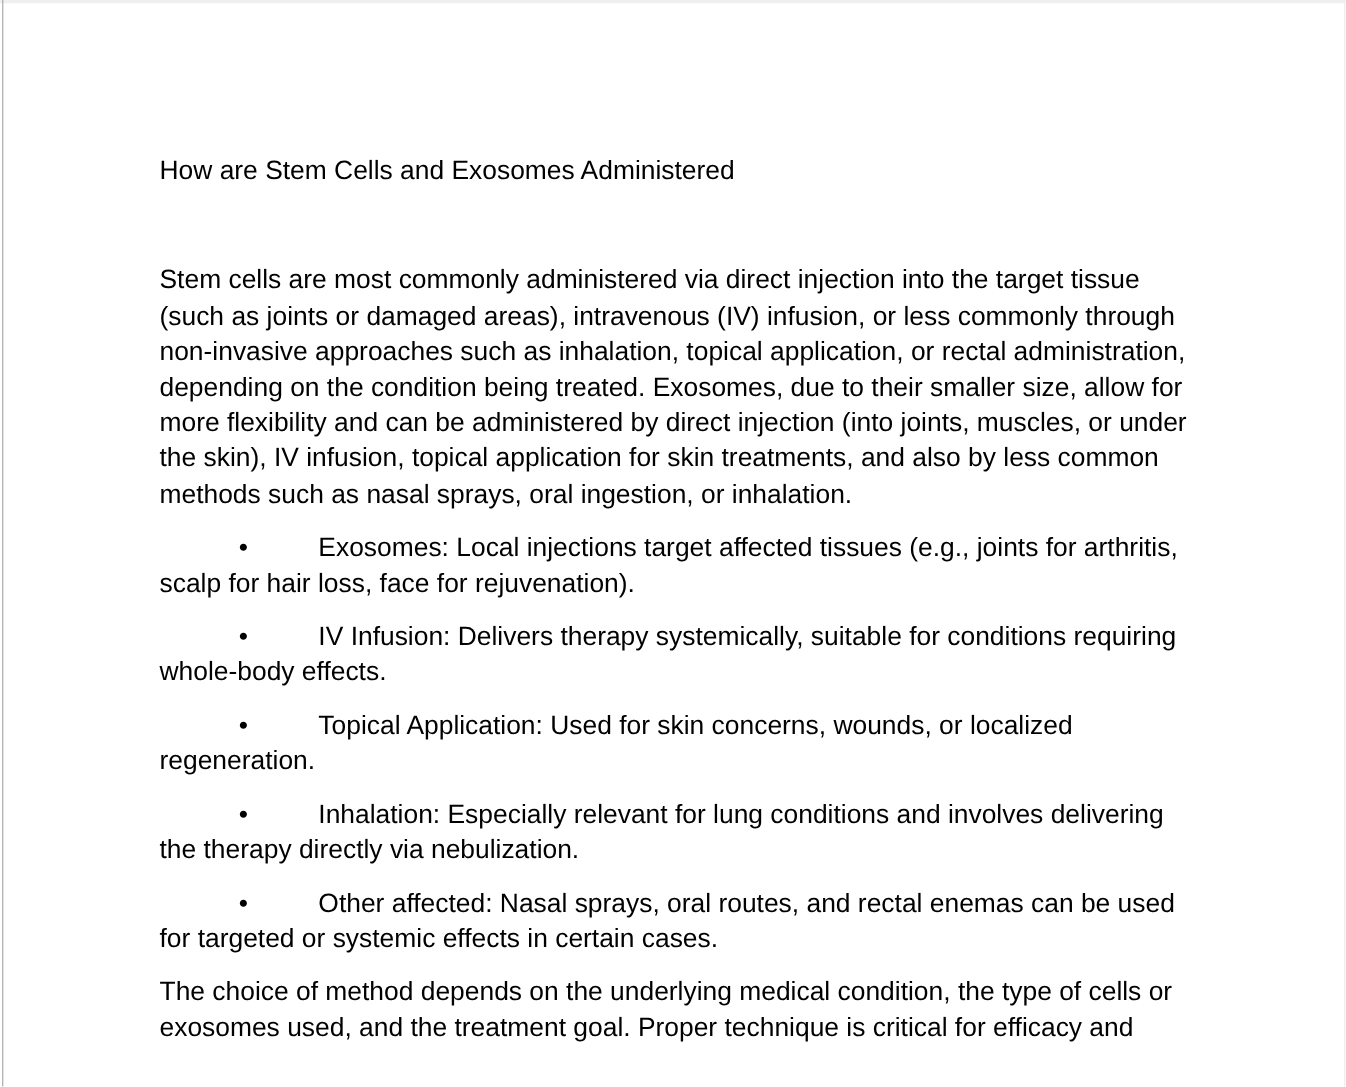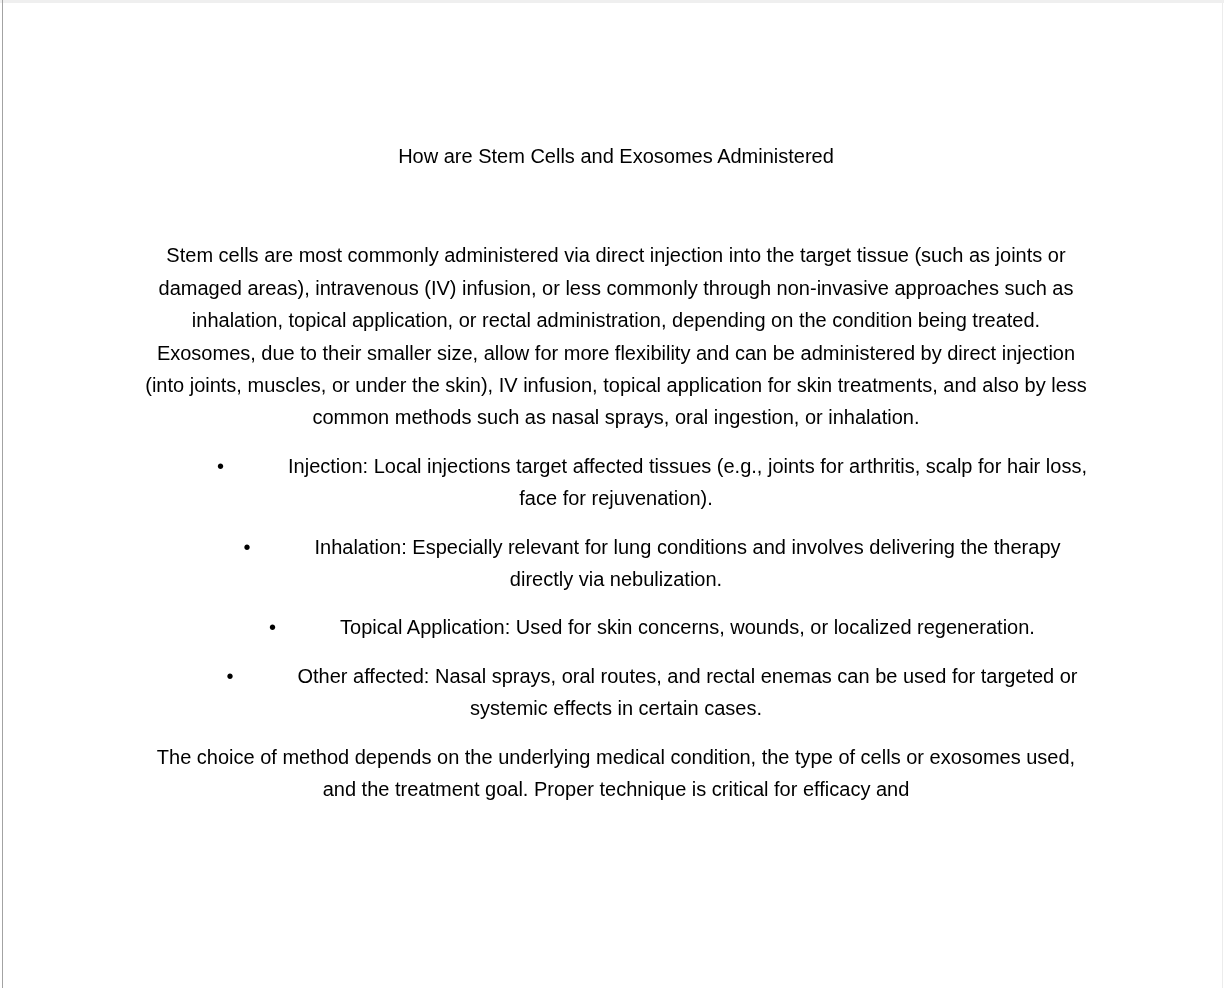--- a/index.html
+++ b/index.html
@@ -36,26 +36,25 @@
     background: #ececec;
   }
   .doc-content {
     position: absolute;
     left: 145px;
     top: 140px;
     width: 942px;
   }
   .doc-content p {
     margin: 0 0 16px 0;
-    font-size: 20px;
+    font-size: 24px;
     line-height: 32.4px;
     font-weight: 400;
     letter-spacing: 0;
     word-spacing: 0;
-    text-align: center;
   }
   p.doc-title {
     margin: 0 0 67px 0;
   }
   .tab-1 {
     display: inline-block;
     width: 72px;
   }
   .tab-2 {
     display: inline-block;
@@ -70,25 +69,26 @@
   <div class="left-edge"></div>
   <div class="right-edge"></div>
 
   <div class="doc-content">
 
     <p class="doc-title">How are Stem Cells and Exosomes Administered</p>
 
     <p>Stem cells are most commonly administered via direct injection into the target tissue (such as joints or damaged areas), intravenous (IV) infusion, or less commonly through non-invasive approaches such as inhalation, topical application, or rectal administration, depending on the condition being treated. Exosomes, due to their smaller size, allow for more flexibility and can be administered by direct injection (into joints, muscles, or under the skin), IV infusion, topical application for skin treatments, and also by less common methods such as nasal sprays, oral ingestion, or inhalation.</p>
 
 
-    <p class="bullet-line"><span class="tab-1"></span><span>•</span><span class="tab-2"></span><span>Injection: Local injections target affected tissues (e.g., joints for arthritis, scalp for hair loss, face for rejuvenation).</span></p>
+    <p class="bullet-line"><span class="tab-1"></span><span>•</span><span class="tab-2"></span><span>Exosomes: Local injections target affected tissues (e.g., joints for arthritis, scalp for hair loss, face for rejuvenation).</span></p>
 
+    <p class="bullet-line"><span class="tab-1"></span><span>•</span><span class="tab-2"></span><span>IV Infusion: Delivers therapy systemically, suitable for conditions requiring whole-body effects.</span></p>
+
+    <p class="bullet-line"><span class="tab-1"></span><span>•</span><span class="tab-2"></span><span>Topical Application: Used for skin concerns, wounds, or localized regeneration.</span></p>
 
     <p class="bullet-line"><span class="tab-1"></span><span>•</span><span class="tab-2"></span><span>Inhalation: Especially relevant for lung conditions and involves delivering the therapy directly via nebulization.</span></p>
-
-    <p class="bullet-line"><span class="tab-1"></span><span>•</span><span class="tab-2"></span><span>Topical Application: Used for skin concerns, wounds, or localized regeneration.</span></p>
 
     <p class="bullet-line"><span class="tab-1"></span><span>•</span><span class="tab-2"></span><span>Other affected: Nasal sprays, oral routes, and rectal enemas can be used for targeted or systemic effects in certain cases.</span></p>
 
     <p>The choice of method depends on the underlying medical condition, the type of cells or exosomes used, and the treatment goal. Proper technique is critical for efficacy and</p>
 
   </div>
 </div>
 
 </body></html>

